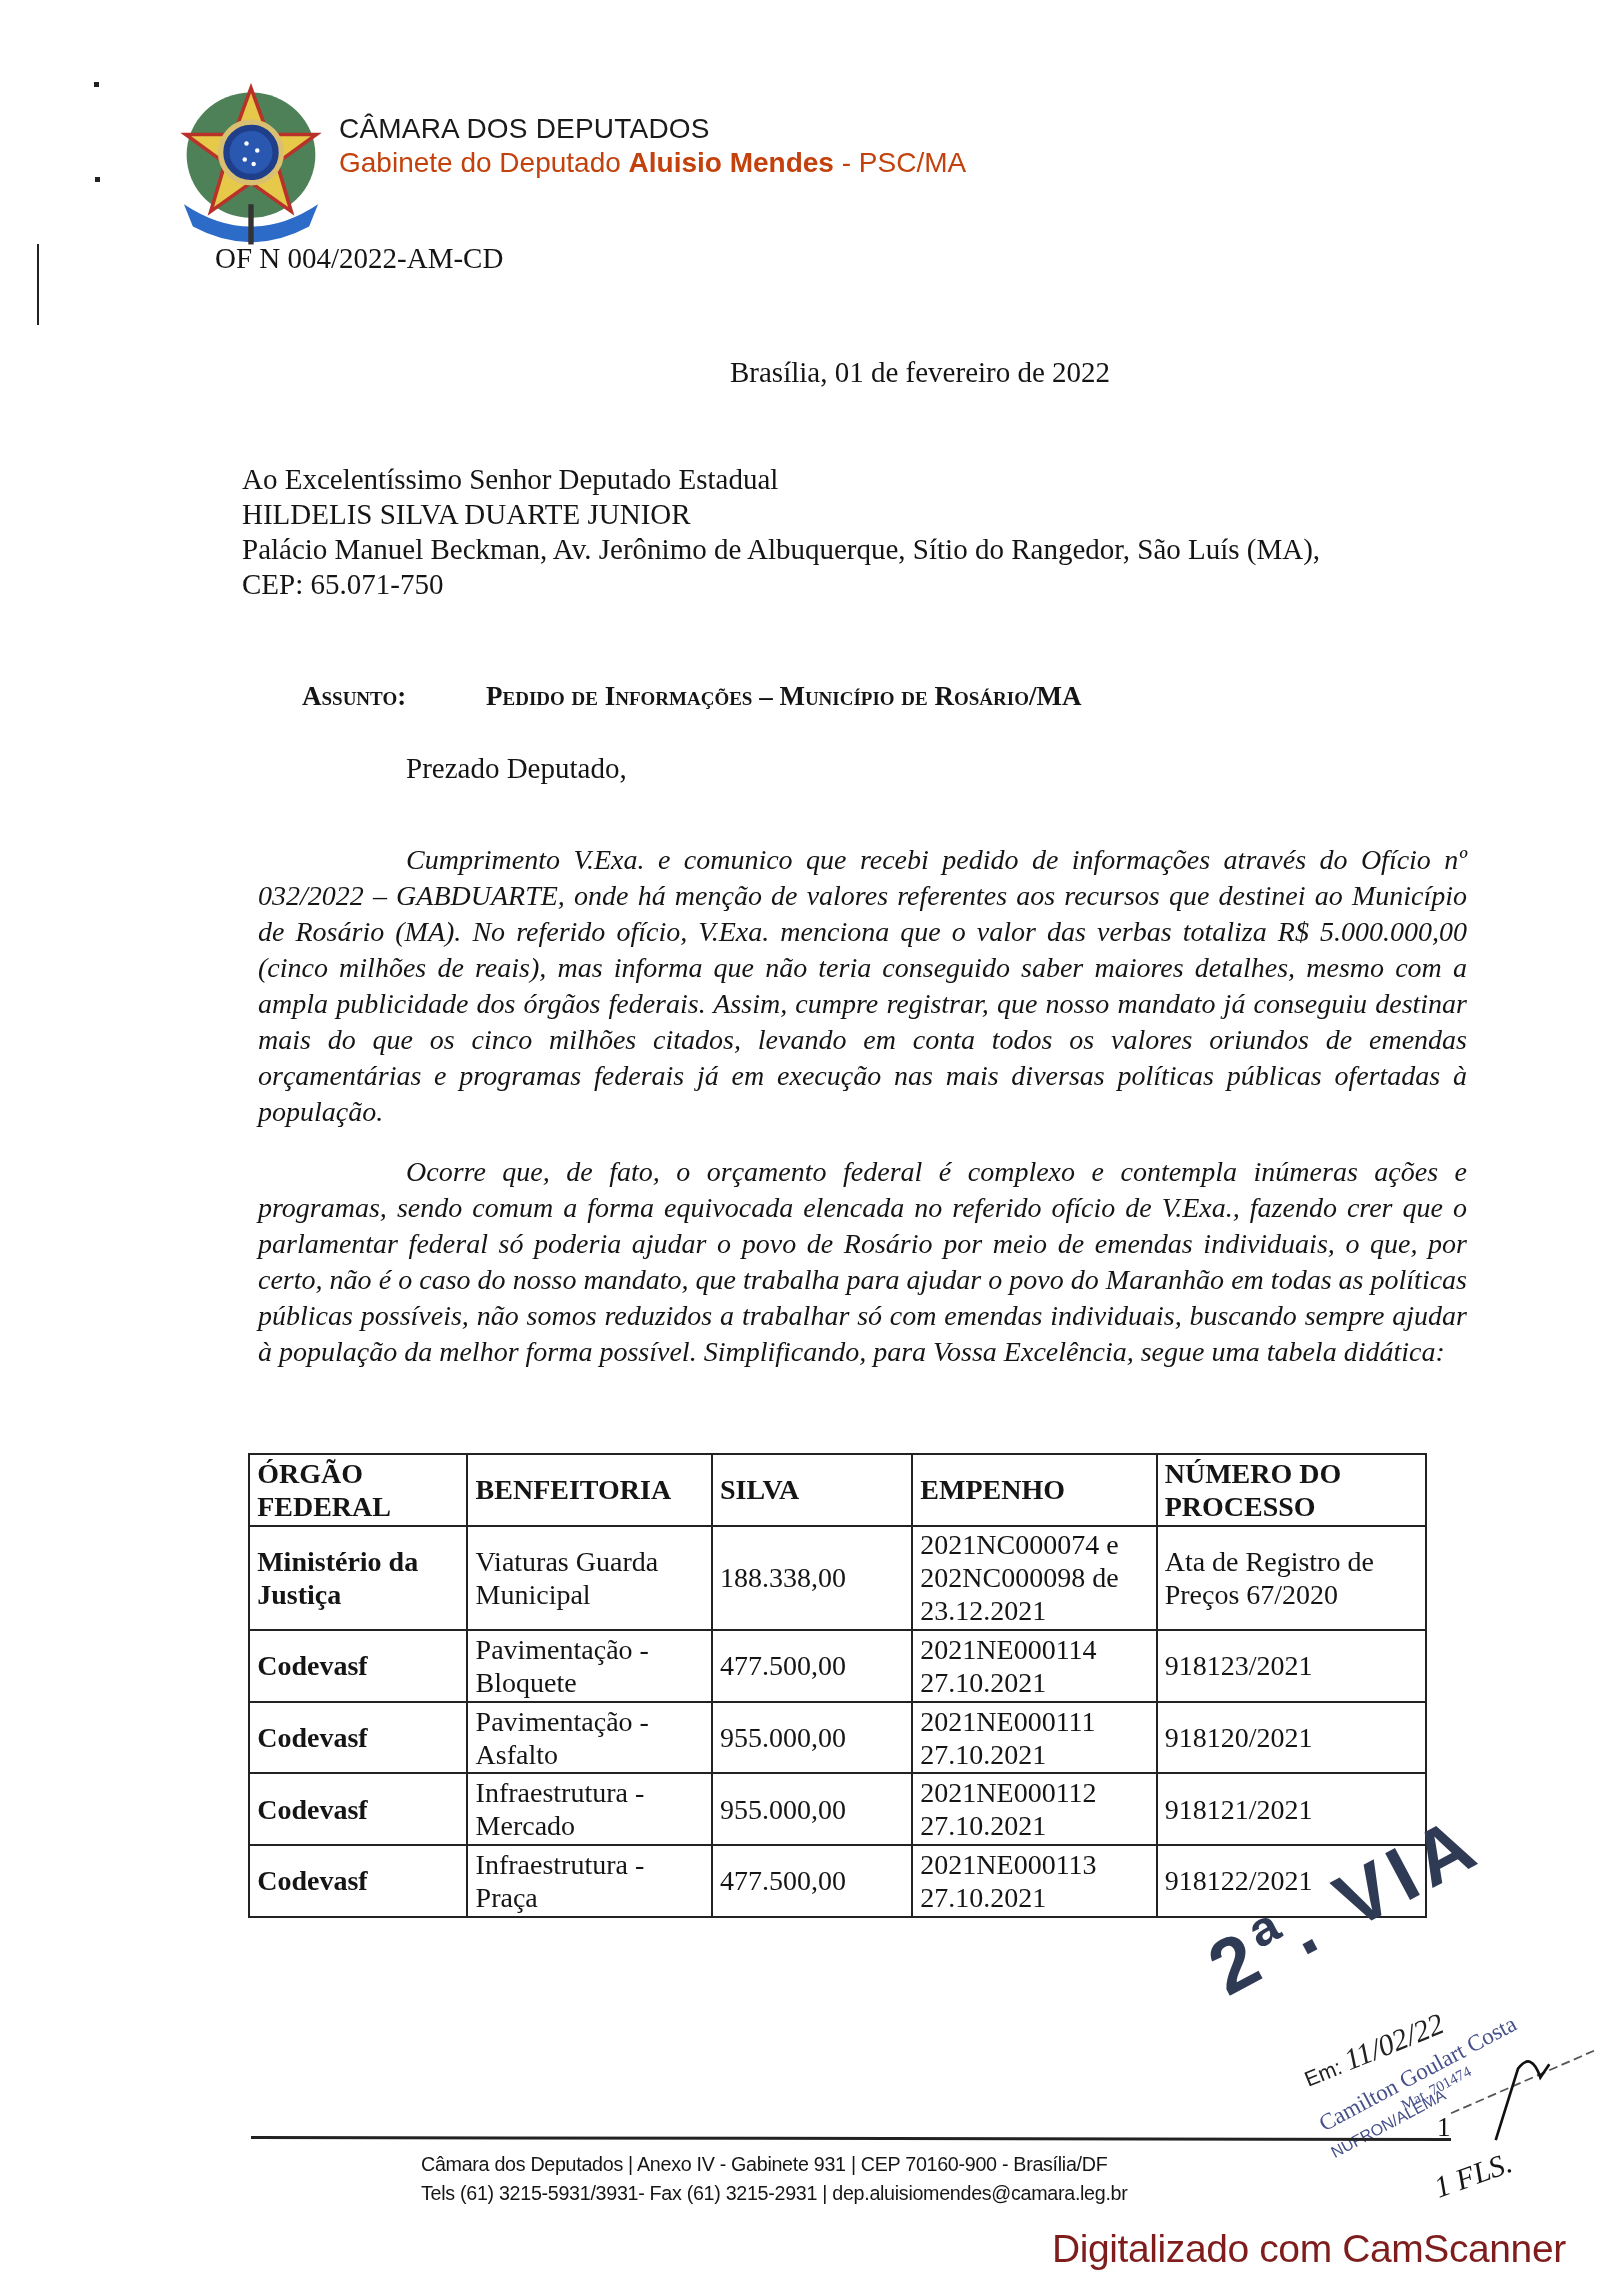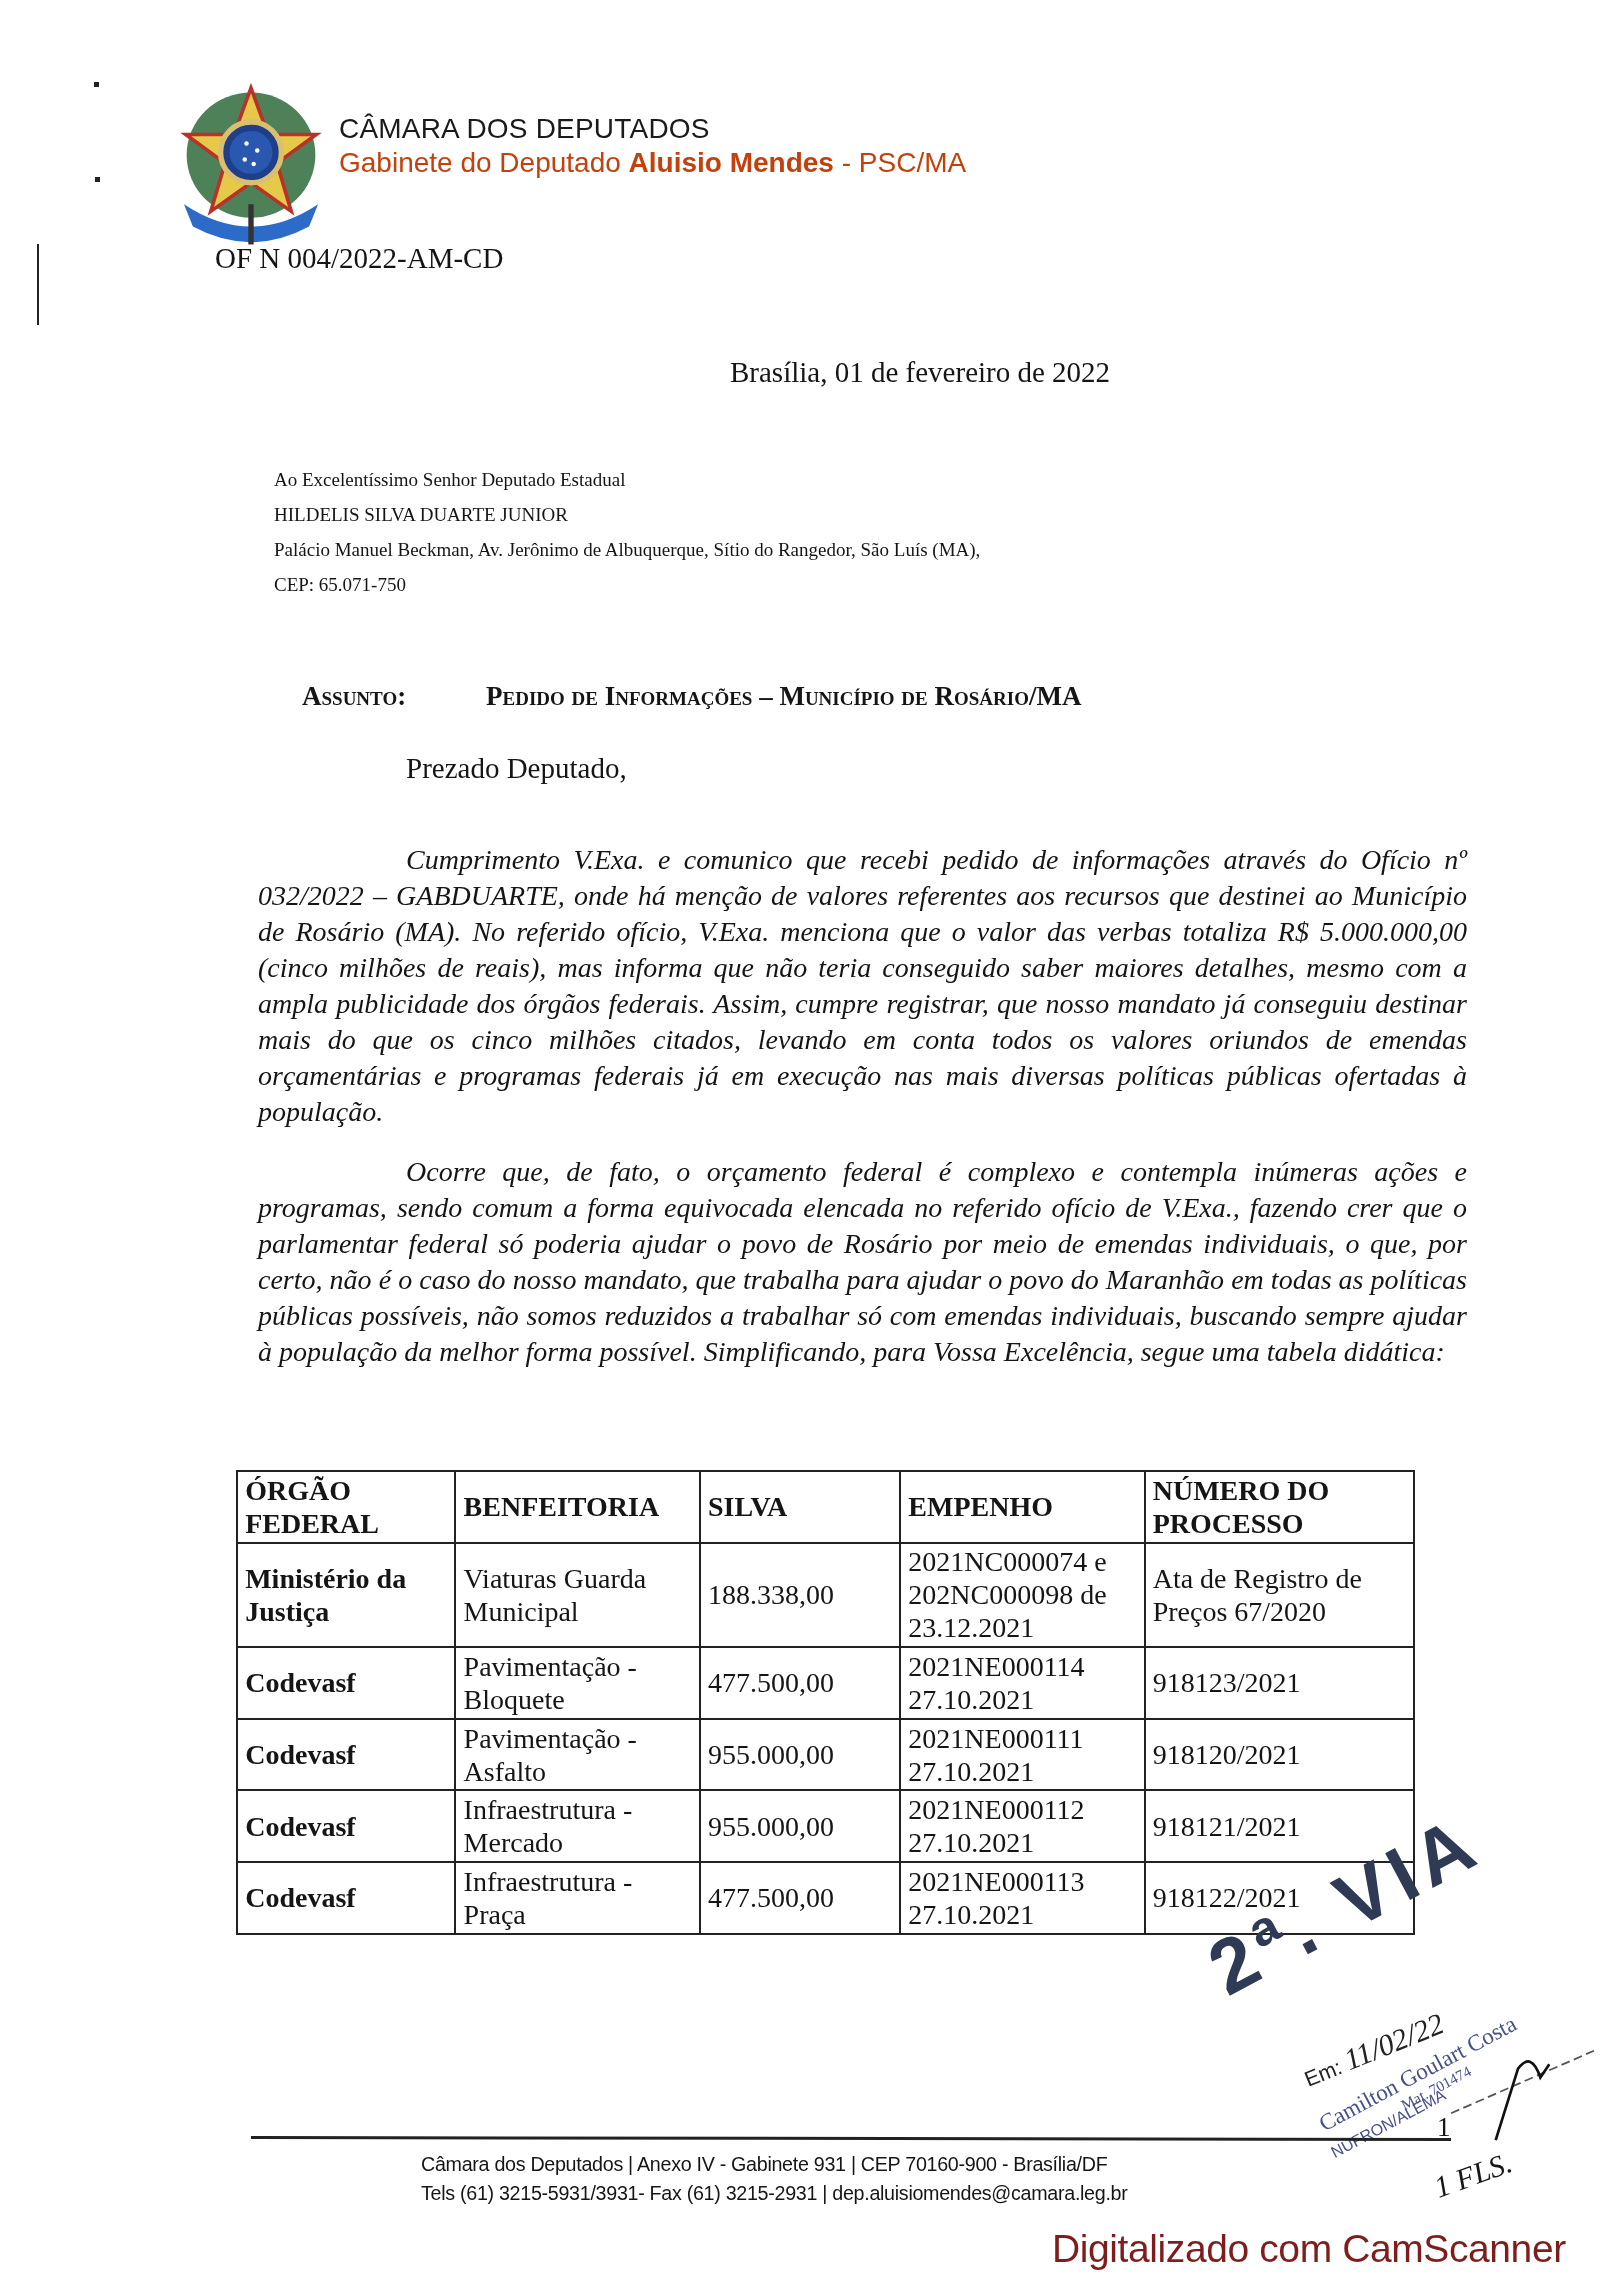--- a/index.html
+++ b/index.html
@@ -4,29 +4,29 @@
 <style>
   html, body { margin:0; padding:0; background:#fff; }
   body { width:1620px; height:2293px; position:relative; overflow:hidden; font-family:"Liberation Serif", serif; color:#151515; }
   .abs { position:absolute; }
   .crest { left:175px; top:79px; width:152px; height:170px; }
   .hdr-title { left:339px; top:113px; font-family:"Liberation Sans", sans-serif; font-size:28px; color:#1a1a1a; letter-spacing:0.2px; }
   .hdr-sub { left:339px; top:147px; font-family:"Liberation Sans", sans-serif; font-size:28px; color:#c2410c; }
   .hdr-sub b { font-weight:bold; }
   .ofnum { left:215px; top:242px; font-size:29px; }
   .date { left:730px; top:356px; font-size:29px; }
-  .addr { left:274px; top:462px; font-size:19px; line-height:35px; }
+  .addr { left:242px; top:462px; font-size:29px; line-height:35px; }
   .subject { left:258px; top:681px; font-size:27px; font-weight:bold; font-variant:small-caps; }
   .subject .lbl { display:inline-block; width:184px;margin-left:44px; }
   .salut { left:406px; top:752px; font-size:29px; }
   .para { left:258px; width:1209px; font-size:28px; line-height:36px; text-align:justify;font-style:italic; }
   .para .ind { display:inline-block; width:148px; }
   .p1 { top:842px; }
   .p2 { top:1154px; }
-  table.tbl { position:absolute; left:236px; top:1453px; width:1179px; border-collapse:collapse; font-size:28px; line-height:33px;margin-top:17px; }
+  table.tbl { position:absolute; left:248px; top:1453px; width:1179px; border-collapse:collapse; font-size:28px; line-height:33px; }
   table.tbl td, table.tbl th { border:2.2px solid #222; padding:1.8px 7.2px; vertical-align:middle; text-align:left; }
   table.tbl th { font-weight:bold; }
   .c1 { width:202px; font-weight:bold; }
   .c2 { width:228px; }
   .c3 { width:184px; }
   .c4 { width:228px; }
   .footer-line { left:251px; top:2137px; width:1200px; height:2.7px; background:#222; transform:rotate(0.1deg); }
   .footer1 { left:421px; top:2153px; font-family:"Liberation Sans", sans-serif; font-size:19.7px; letter-spacing:-0.3px;text-align:right; }
   .footer2 { left:421px; top:2182px; font-family:"Liberation Sans", sans-serif; font-size:19.7px; letter-spacing:-0.3px; }
   .cam { left:1052px; top:2227px; font-family:"Liberation Sans", sans-serif; font-size:39px; color:#7f1d1d; letter-spacing:-0.4px; }

